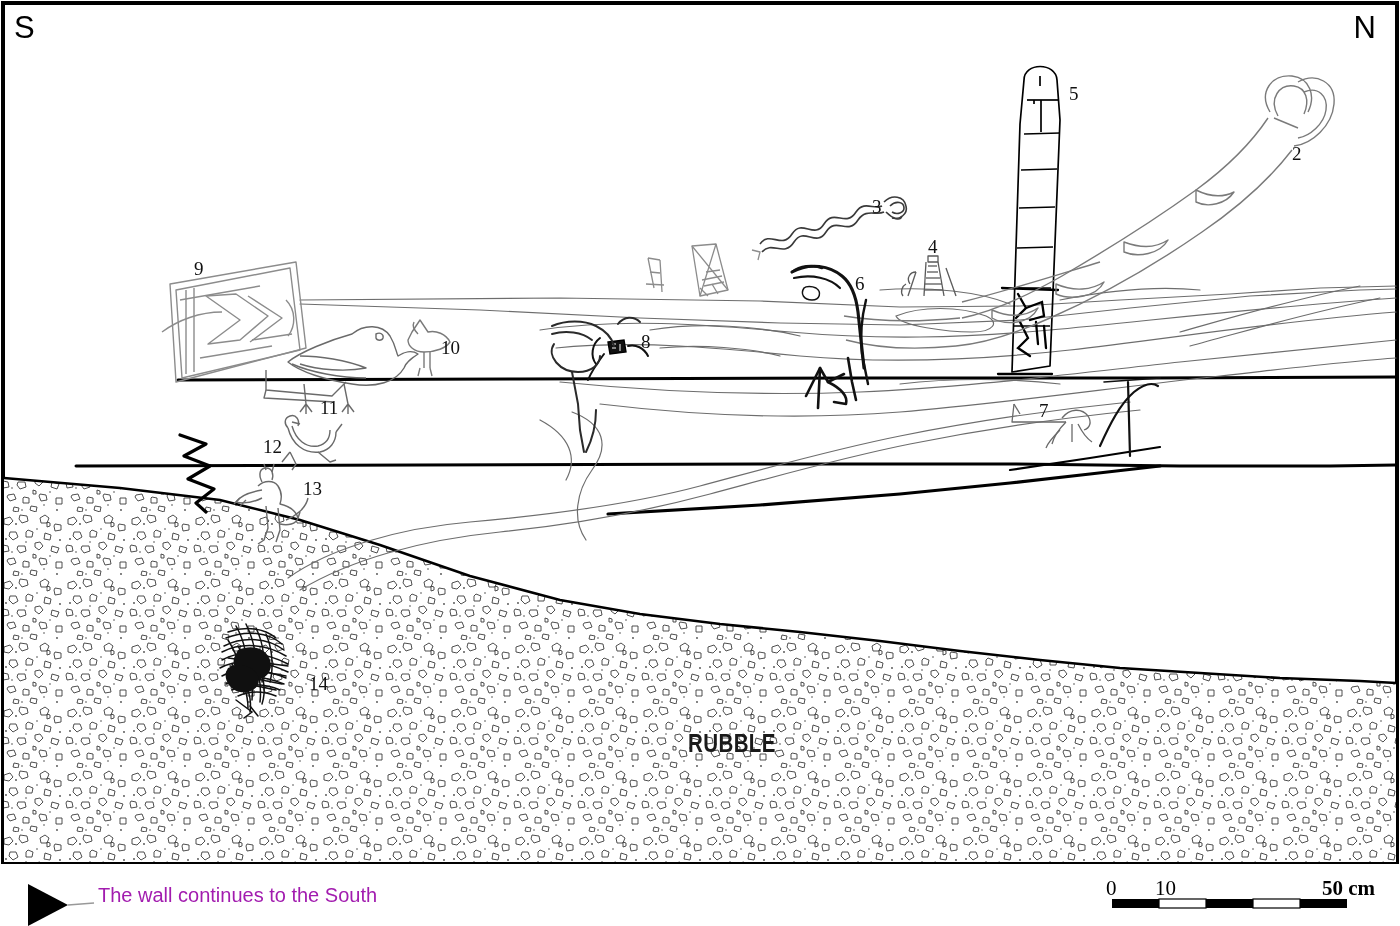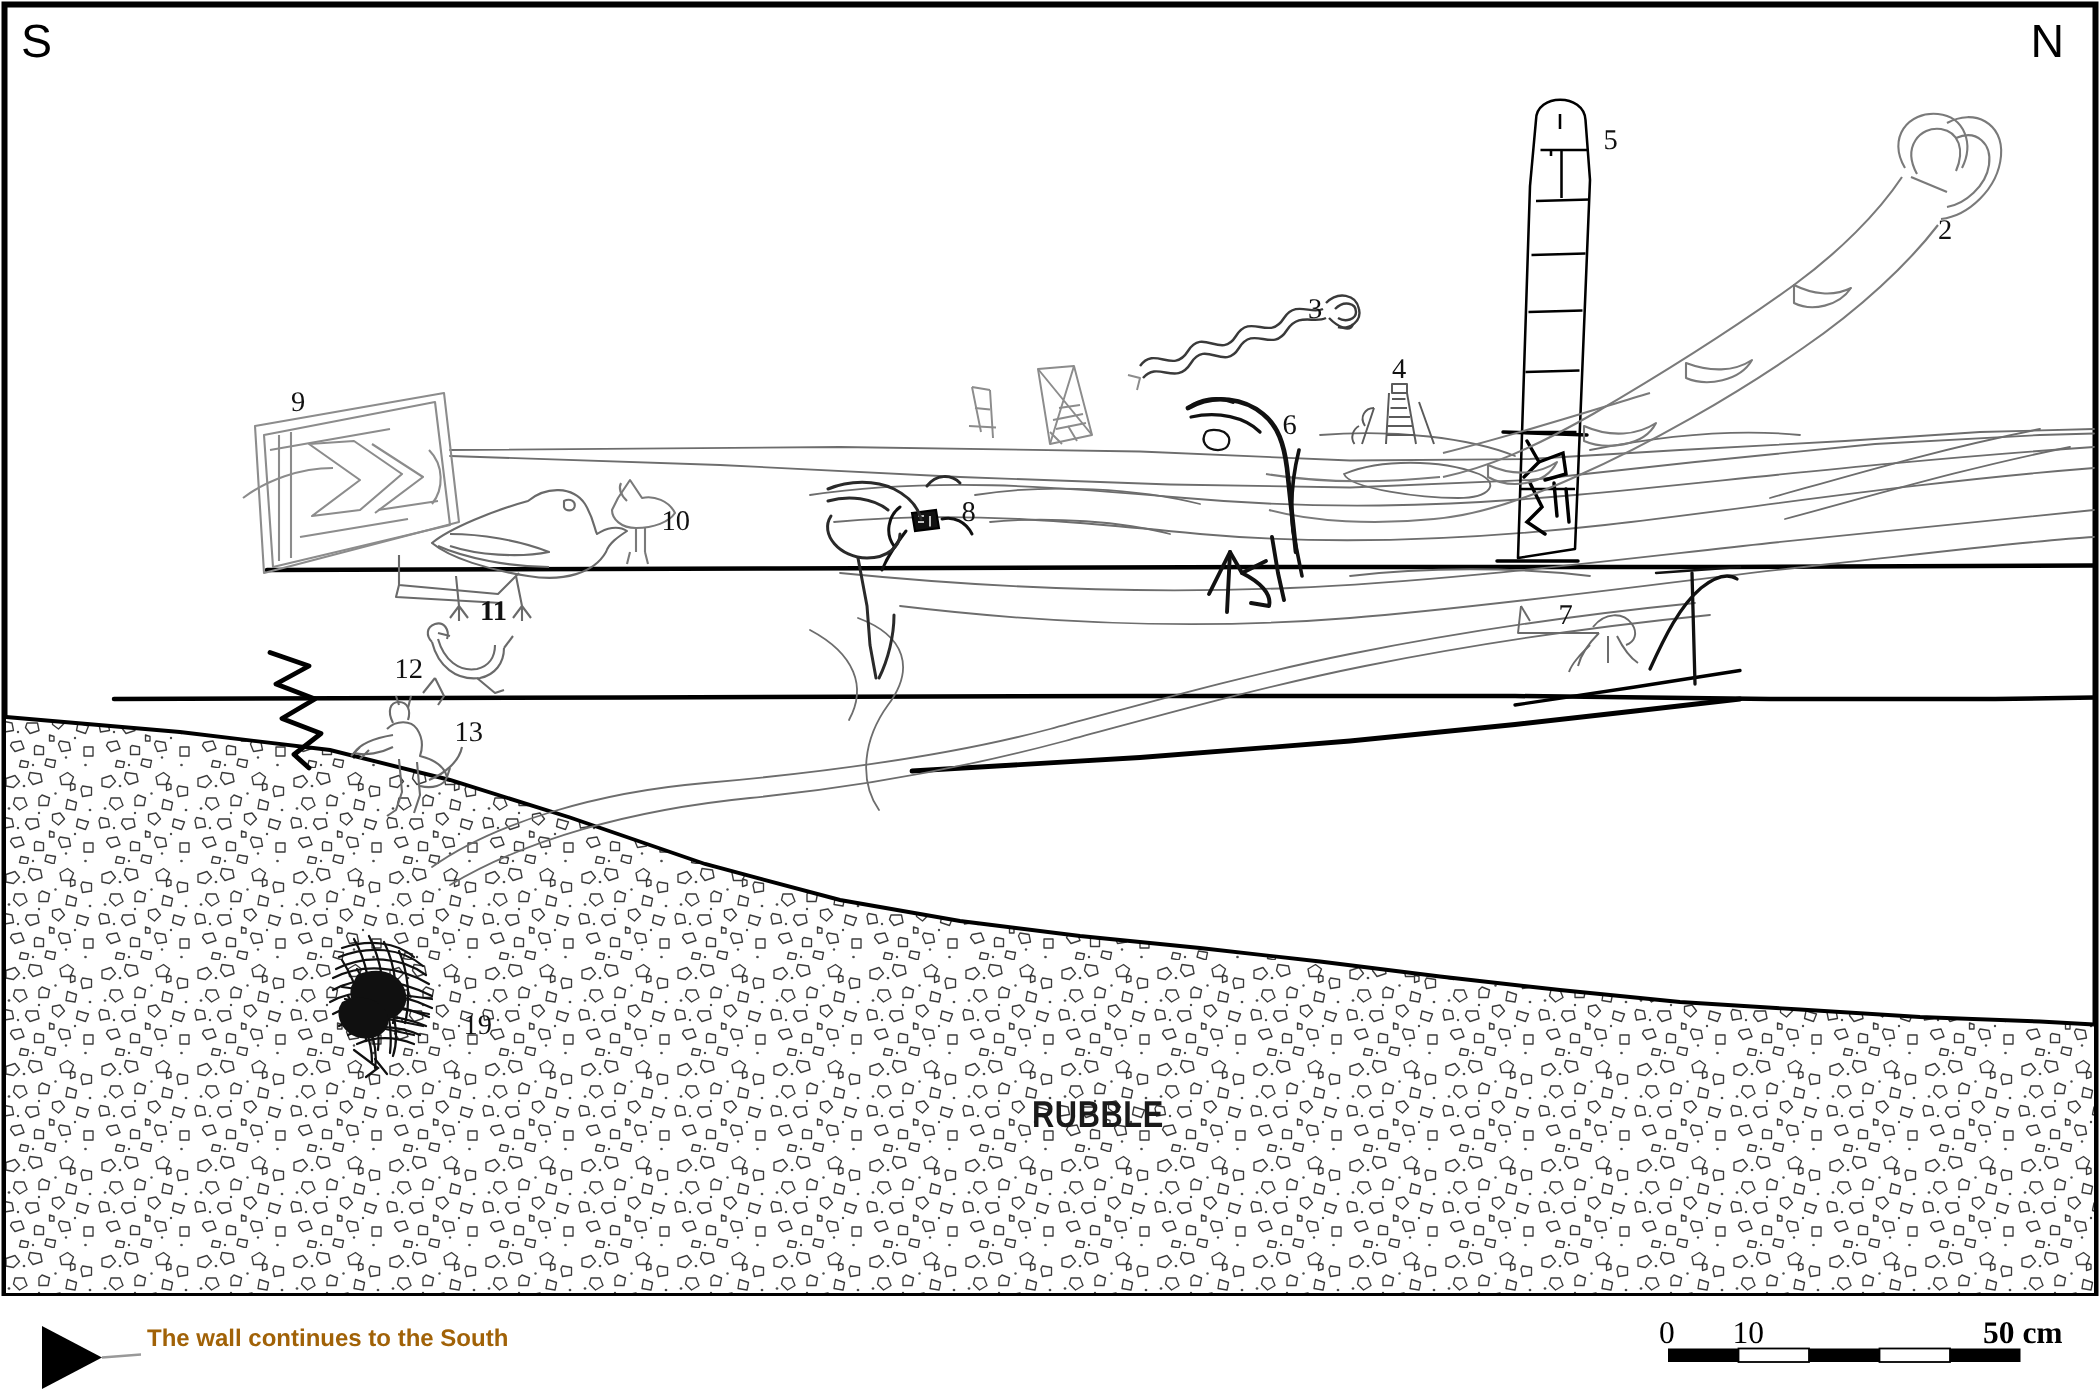--- a/index.html
+++ b/index.html
@@ -56,23 +56,22 @@
     letter-spacing: 0.5px;
     transform: scaleX(0.82);
     transform-origin: left center;
     color: #1a1a1a;
   }
   #legend-text {
     position: absolute;
     left: 98px;
     top: 884px;
     font-family: "Liberation Sans", sans-serif;
-    font-size: 16px;
-    color: #a16207;
-    font-weight: bold;
+    font-size: 20px;
+    color: #a21caf;
   }
   .scale-num {
     position: absolute;
     font-family: "Liberation Serif", serif;
     font-size: 21px;
     color: #000000;
     line-height: 1;
   }
   #scale-0 { left: 1106px; top: 878px; }
   #scale-10 { left: 1155px; top: 878px; }
@@ -422,18 +421,18 @@
   <div id="annotation-layer">
       <div class="num-label" style="left: 1292px; top: 144px;">2</div>
       <div class="num-label" style="left: 872px; top: 197px;">3</div>
       <div class="num-label" style="left: 928px; top: 237px;">4</div>
       <div class="num-label" style="left: 1069px; top: 84px;">5</div>
       <div class="num-label" style="left: 855px; top: 274px;">6</div>
       <div class="num-label" style="left: 1039px; top: 401px;">7</div>
       <div class="num-label" style="left: 641px; top: 332px;">8</div>
       <div class="num-label" style="left: 194px; top: 259px;">9</div>
       <div class="num-label" style="left: 441px; top: 338px;">10</div>
-      <div class="num-label" style="left: 320px; top: 398px; font-weight: bold;">11</div>
+      <div class="num-label" style="left: 320px; top: 398px;">11</div>
       <div class="num-label" style="left: 263px; top: 437px; text-align: right;">12</div>
       <div class="num-label" style="left: 303px; top: 479px;">13</div>
-      <div class="num-label" style="left: 309px; top: 674px;">19</div>
+      <div class="num-label" style="left: 309px; top: 674px;">14</div>
     </div>
 </div>
 
 </body></html>

